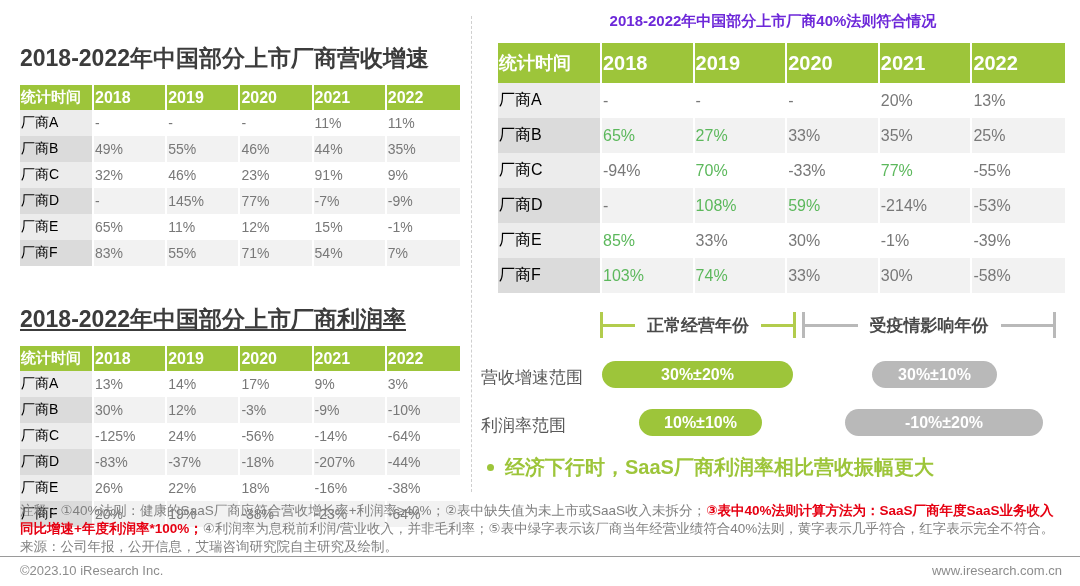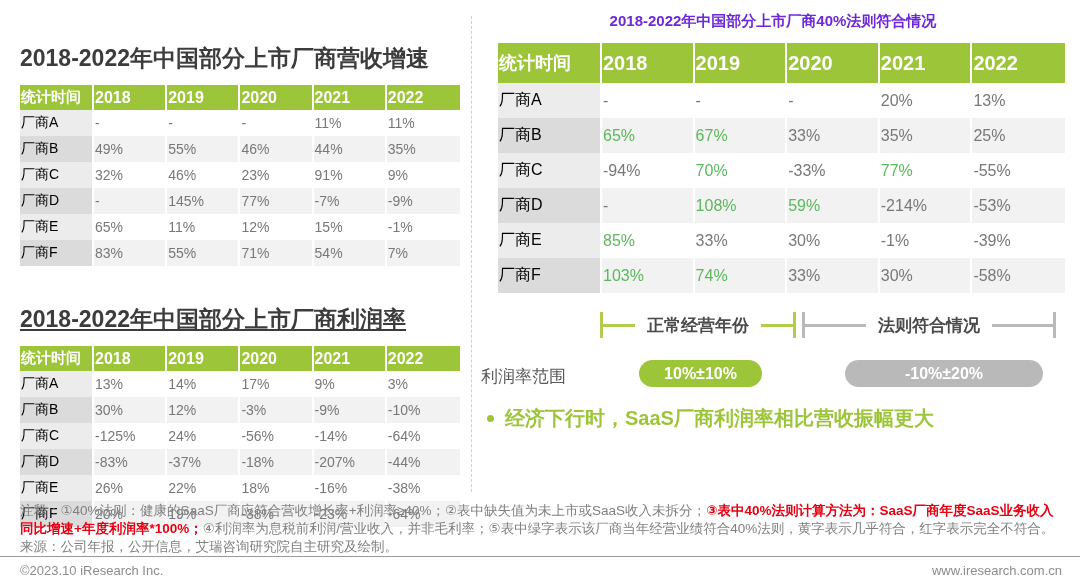--- a/index.html
+++ b/index.html
@@ -235,21 +235,21 @@
               <th>厂商A</th>
               <td>-</td>
               <td>-</td>
               <td>-</td>
               <td>20%</td>
               <td>13%</td>
             </tr>
             <tr>
               <th>厂商B</th>
               <td class="green">65%</td>
-              <td class="green">67%</td>
+              <td class="green">27%</td>
               <td>33%</td>
               <td>35%</td>
               <td>25%</td>
             </tr>
             <tr>
               <th>厂商C</th>
               <td>-94%</td>
               <td class="green">70%</td>
               <td>-33%</td>
               <td class="green">77%</td>
@@ -287,26 +287,31 @@
       <div class="bracket bracket-green">
         <span class="tick"></span>
         <span class="bline"></span>
         <span class="blabel">正常经营年份</span>
         <span class="bline"></span>
         <span class="tick"></span>
       </div>
       <div class="bracket bracket-gray">
         <span class="tick"></span>
         <span class="bline"></span>
-        <span class="blabel">法则符合情况</span>
+        <span class="blabel">受疫情影响年份</span>
         <span class="bline"></span>
         <span class="tick"></span>
       </div>
     </div>
 
+    <div class="range-row r1">
+      <span class="range-label">营收增速范围</span>
+      <span class="pill p-n1">30%±20%</span>
+      <span class="pill p-p1">30%±10%</span>
+    </div>
 
     <div class="range-row r2">
       <span class="range-label">利润率范围</span>
       <span class="pill p-n2">10%±10%</span>
       <span class="pill p-p2">-10%±20%</span>
     </div>
 
     <div class="bullet-line conclusion">
       <span class="dot"></span>
       <span class="bullet-text">经济下行时，SaaS厂商利润率相比营收振幅更大</span>

